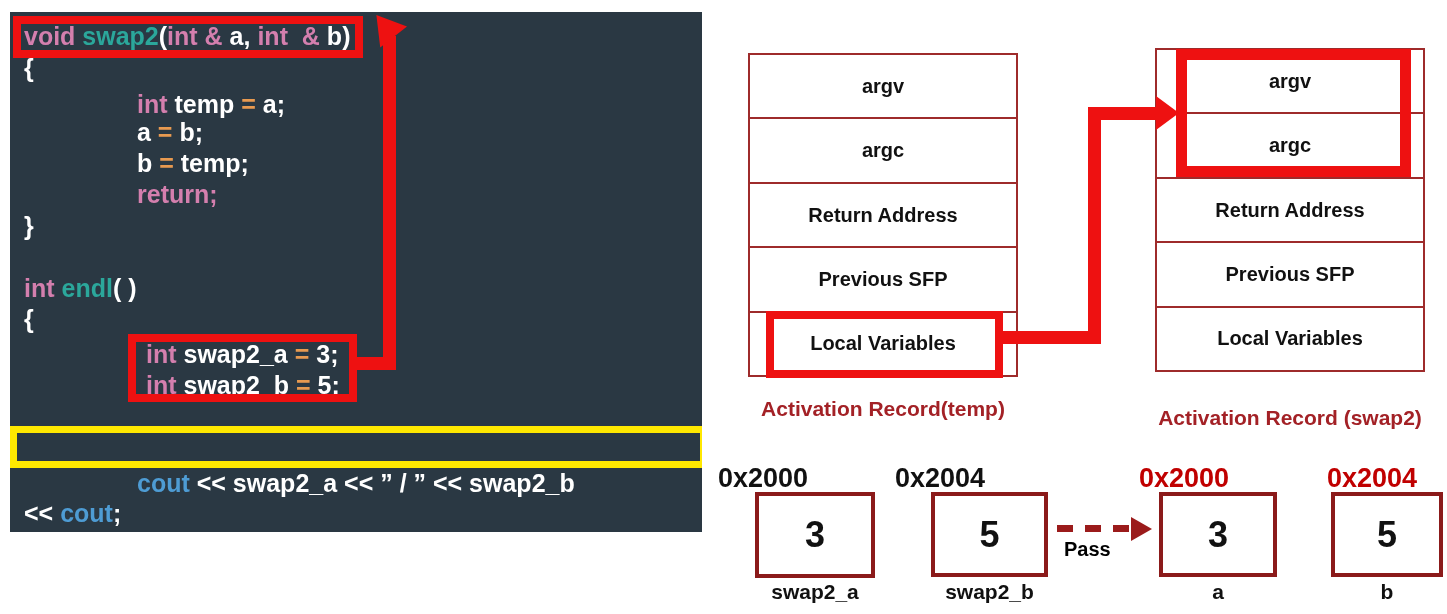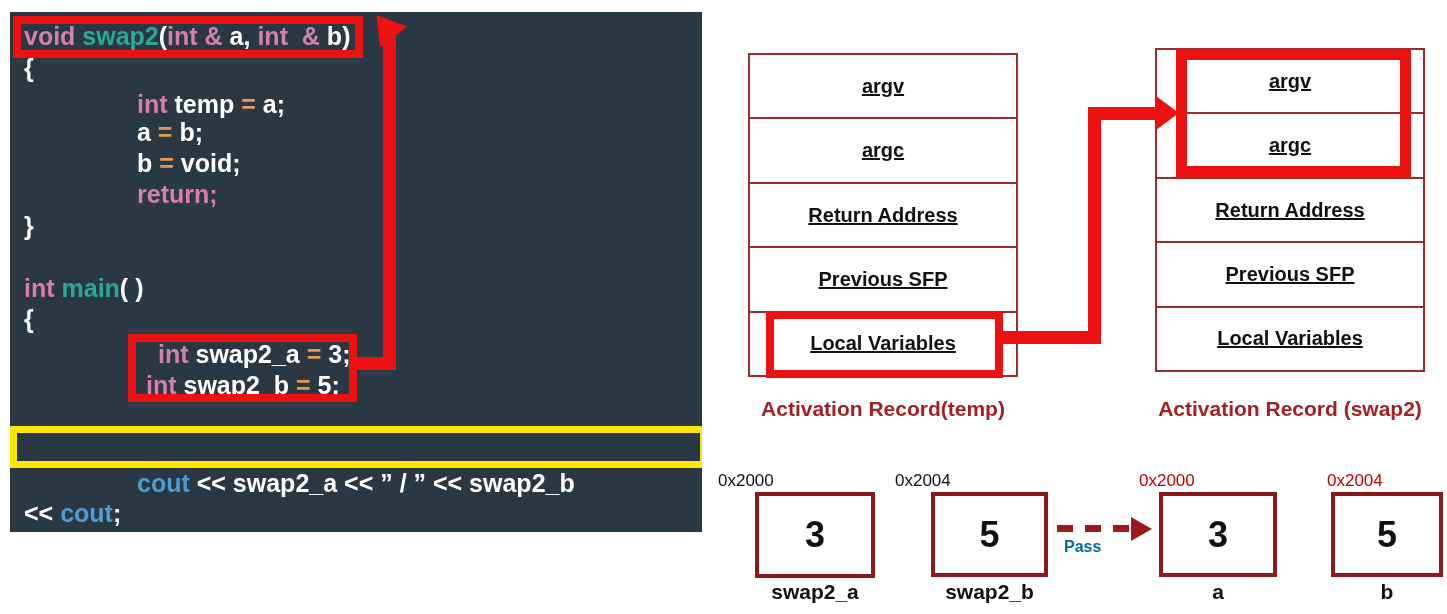--- a/index.html
+++ b/index.html
@@ -37,57 +37,57 @@
   
   .rec-table {
     position:absolute; background:#ffffff; border:2px solid #9E2B2B;
     box-sizing:content-box; display:flex; flex-direction:column;
   }
   .rec-row {
     flex:1; display:flex; align-items:center; justify-content:center;
     border-bottom:2px solid #9E2B2B;
   }
   .rec-row:last-child { border-bottom:none; }
-  .rec-row span { font-size:20px; font-weight:bold; color:#111111;text-decoration:underline; }
+  .rec-row span { font-size:20px; font-weight:bold; color:#111111; }
   .rec-caption {
     position:absolute; text-align:center; font-size:21px; font-weight:bold;
     color:#A32126;
   }
 
   
   .mem-box {
     position:absolute; background:#ffffff; border:4px solid #8B1A1A;
     box-sizing:border-box; display:flex; align-items:center; justify-content:center;
   }
   .mem-box span { font-size:36px; font-weight:bold; color:#111111; }
-  .mem-addr { position:absolute; font-size:17px; font-weight:normal; color:#111111;margin-top:8px; }
+  .mem-addr { position:absolute; font-size:27px; font-weight:bold; color:#111111; }
   .mem-addr.red { color:#C00000; }
   .mem-label {
     position:absolute; text-align:center; font-size:21px; font-weight:bold; color:#111111;
   }
   .dash { position:absolute; height:7px; width:16px; background:#9B1B1B; }
-  .pass-label { position:absolute; font-size:16px; font-weight:bold; color:#0369a1; }
+  .pass-label { position:absolute; font-size:20px; font-weight:bold; color:#000000; }
 </style>
 </head>
 <body>
 
 <div class="stage">
 
   <div class="code-panel">
     <div id="code-lines" style="position: absolute; inset: 0px;">
         <div class="code-line" style="left: 14px; top: 8px;"><span class="tok-kw">void </span><span class="tok-fn">swap2</span><span class="tok-w">(</span><span class="tok-kw">int </span><span class="tok-kw">&amp; </span><span class="tok-w">a</span><span class="tok-w">, </span><span class="tok-kw">int  </span><span class="tok-kw">&amp; </span><span class="tok-w">b)</span></div>
         <div class="code-line" style="left: 14px; top: 40px;"><span class="tok-w">{</span></div>
         <div class="code-line" style="left: 127px; top: 76px;"><span class="tok-kw">int </span><span class="tok-w">temp </span><span class="tok-op">= </span><span class="tok-w">a;</span></div>
         <div class="code-line" style="left: 127px; top: 104px;"><span class="tok-w">a </span><span class="tok-op">= </span><span class="tok-w">b;</span></div>
-        <div class="code-line" style="left: 127px; top: 135px;"><span class="tok-w">b </span><span class="tok-op">= </span><span class="tok-w">void;</span></div>
+        <div class="code-line" style="left: 127px; top: 135px;"><span class="tok-w">b </span><span class="tok-op">= </span><span class="tok-w">temp;</span></div>
         <div class="code-line" style="left: 127px; top: 166px;"><span class="tok-kw">return;</span></div>
         <div class="code-line" style="left: 14px; top: 198px;"><span class="tok-w">}</span></div>
-        <div class="code-line" style="left: 14px; top: 260px;"><span class="tok-kw">int </span><span class="tok-fn">main</span><span class="tok-w">( )</span></div>
+        <div class="code-line" style="left: 14px; top: 260px;"><span class="tok-kw">int </span><span class="tok-fn">endl</span><span class="tok-w">( )</span></div>
         <div class="code-line" style="left: 14px; top: 291px;"><span class="tok-w">{</span></div>
-        <div class="code-line" style="left: 136px; top: 326px; margin-left: 12px;"><span class="tok-kw">int </span><span class="tok-w">swap2_a </span><span class="tok-op">= </span><span class="tok-w">3;</span></div>
+        <div class="code-line" style="left: 136px; top: 326px;"><span class="tok-kw">int </span><span class="tok-w">swap2_a </span><span class="tok-op">= </span><span class="tok-w">3;</span></div>
         <div class="code-line" style="left: 136px; top: 357px;"><span class="tok-kw">int </span><span class="tok-w">swap2_b </span><span class="tok-op">= </span><span class="tok-w">5;</span></div>
         <div class="code-line" style="left: 127px; top: 455px;"><span class="tok-call">cout </span><span class="tok-w">&lt;&lt; swap2_a &lt;&lt; ” / ” &lt;&lt; swap2_b</span></div>
         <div class="code-line" style="left: 14px; top: 485px;"><span class="tok-w">&lt;&lt; </span><span class="tok-call">cout</span><span class="tok-w">;</span></div>
         <div class="code-line" style="left: 14px; top: 515px;"><span class="tok-w">}</span></div>
       </div>
 
     <div class="hl-red" style="left:3px; top:4px; width:350px; height:42px;"></div>
 
     <div class="hl-red" style="left:118px; top:322px; width:229px; height:68px;"></div>
 
@@ -127,21 +127,21 @@
     <div class="rec-row">
         <span>Return Address</span>
       </div>
     <div class="rec-row">
         <span>Previous SFP</span>
       </div>
     <div class="rec-row">
         <span>Local Variables</span>
       </div>
   </div>
-  <div class="rec-caption" style="left:1155px; top:397px; width:270px;">Activation Record (swap2)</div>
+  <div class="rec-caption" style="left:1155px; top:406px; width:270px;">Activation Record (swap2)</div>
 
   <div class="hl-red" style="left:766px; top:311px; width:237px; height:67px;"></div>
 
   <div class="hl-red" style="left:1176px; top:49px; width:235px; height:128px; border-width:11px;"></div>
 
   <div class="red-seg" style="left:1001px; top:331px; width:99px; height:13px;"></div>
   <div class="red-seg" style="left:1088px; top:107px; width:13px; height:237px;"></div>
   <div class="red-seg" style="left:1099px; top:107px; width:58px; height:13px;"></div>
   <div class="tri" style="left:1156px; top:96px; border-top:17px solid transparent; border-bottom:17px solid transparent; border-left:23px solid #EE1111;"></div>
 

